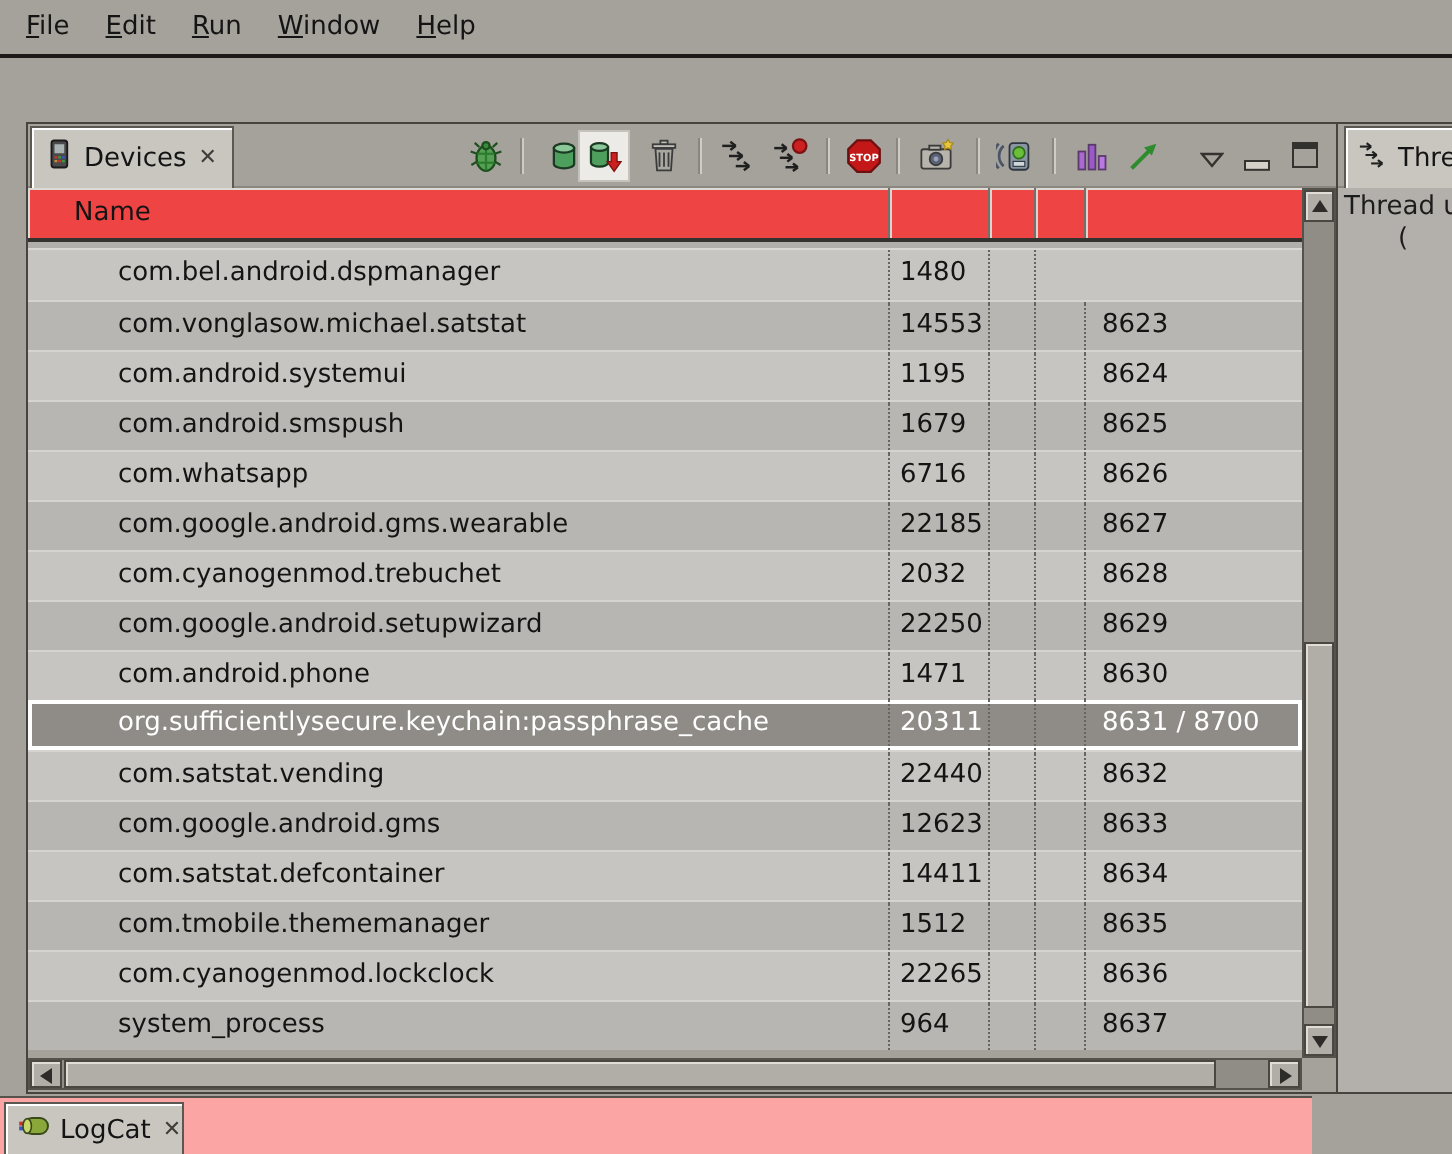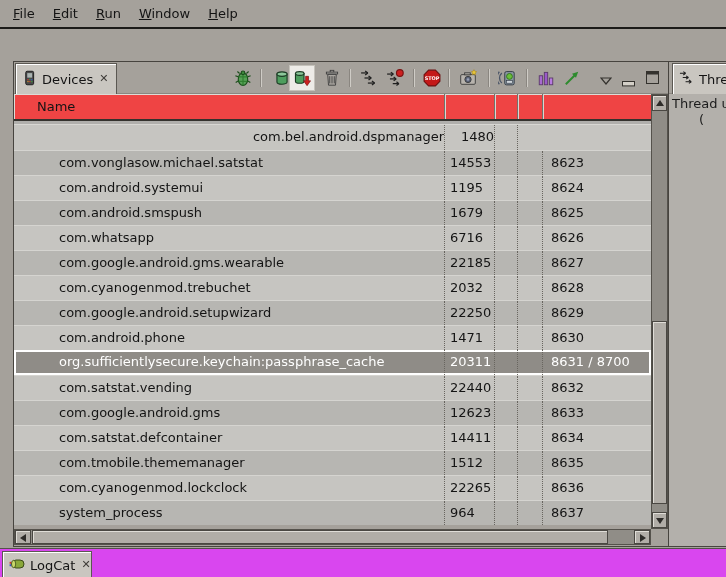--- a/index.html
+++ b/index.html
@@ -33,21 +33,21 @@
   .winbtn{position:absolute;}
 
   
   .theader{position:absolute;left:0;top:32px;width:637px;height:27px;background:#ef4444;
            box-shadow:inset 0 1px 0 #dedbd6, inset 1px 0 0 #dedbd6;border-bottom:2px solid #34322e;box-sizing:border-box;}
   .theader .hname{position:absolute;left:23px;top:0;line-height:25px;}
   .hdiv{position:absolute;top:0;width:1px;height:25px;background:#74716b;box-shadow:1px 0 0 #d9d6d1;}
   .sliver{position:absolute;left:0;top:59px;width:637px;height:4px;background:#b0afac;border-bottom:1px solid #d8d7d3;box-sizing:border-box;}
   .rows{position:absolute;left:0;top:63px;width:637px;height:400px;overflow:hidden;}
   .trow{display:flex;width:637px;height:25px;line-height:24px;border-top:1px solid #d5d4d0;box-sizing:border-box;}
-  .trow:first-child{border-top:none;text-align:right;}
+  .trow:first-child{border-top:none;}
   .trow.light{background:#c6c5c1;}
   .trow.dark{background:#b7b6b2;}
   .trow.selected{background:#8f8c87;color:#ffffff;box-shadow:inset 0 0 0 2px #ffffff;border-top:none;}
   .cell{white-space:nowrap;overflow:hidden;box-sizing:border-box;}
   .c-name{width:430px;padding-left:45px;}
   .c-pid{width:50px;padding-left:5px;border-left:1px dotted #68655f;}
   .c-a{width:23px;border-left:1px dotted #68655f;}
   .c-b{width:25px;border-left:1px dotted #68655f;}
   .c-port{flex:1;padding-left:8px;border-left:1px dotted #68655f;}
 
@@ -63,21 +63,21 @@
   .tri-right{left:5px;top:3px;border-top:4px solid transparent;border-bottom:4px solid transparent;border-left:6px solid #2e2c29;}
 
   
   .threads-panel{left:668px;top:61px;width:59px;height:486px;border-right:none;}
   .threads-content{position:absolute;left:0;top:32px;right:0;bottom:0;background:#b3b0ab;overflow:hidden;}
   .tmsg{white-space:nowrap;line-height:16px;color:#1c1c1c;}
   .tmsg.l1{margin:2px 0 0 3px;}
   .tmsg.l2{margin:0 0 0 30px;}
 
   
-  .bottom-strip{position:absolute;left:0;top:548px;width:726px;height:29px;background:#d946ef;border-top:1px solid #55524c;box-sizing:border-box;}
+  .bottom-strip{position:absolute;left:0;top:548px;width:656px;height:29px;background:#fca5a5;border-top:1px solid #55524c;box-sizing:border-box;}
   .logcat-tab{left:2px;top:2px;height:27px;}
 </style>
 </head>
 <body>
 
 <div id="window">
 
   <div class="menubar">
       <span class="menu-item"><span class="mn">F</span>ile</span>
       <span class="menu-item"><span class="mn">E</span>dit</span>

